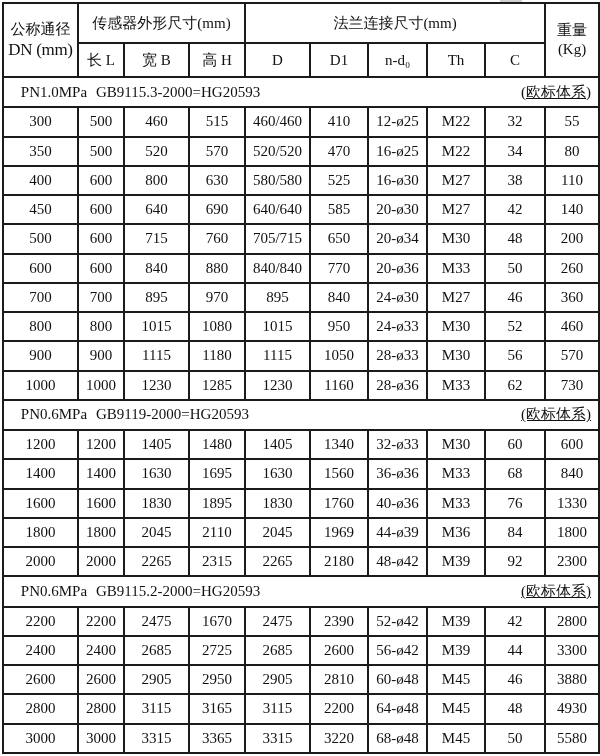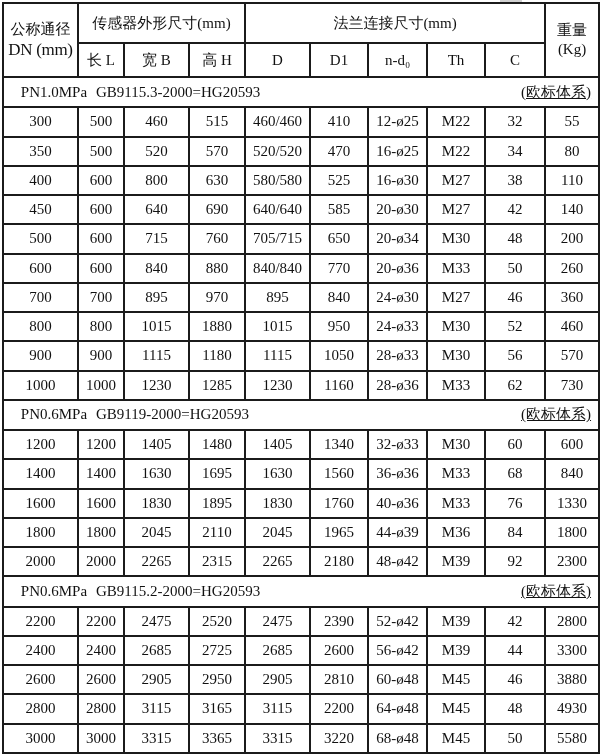--- a/index.html
+++ b/index.html
@@ -177,21 +177,21 @@
         <td>840</td>
         <td>24-ø30</td>
         <td>M27</td>
         <td>46</td>
         <td>360</td>
       </tr>
       <tr class="data-row">
         <td>800</td>
         <td>800</td>
         <td>1015</td>
-        <td>1880</td>
+        <td>1080</td>
         <td>1015</td>
         <td>950</td>
         <td>24-ø33</td>
         <td>M30</td>
         <td>52</td>
         <td>460</td>
       </tr>
       <tr class="data-row">
         <td>900</td>
         <td>900</td>
@@ -260,21 +260,21 @@
         <td>M33</td>
         <td>76</td>
         <td>1330</td>
       </tr>
       <tr class="data-row">
         <td>1800</td>
         <td>1800</td>
         <td>2045</td>
         <td>2110</td>
         <td>2045</td>
-        <td>1965</td>
+        <td>1969</td>
         <td>44-ø39</td>
         <td>M36</td>
         <td>84</td>
         <td>1800</td>
       </tr>
       <tr class="data-row">
         <td>2000</td>
         <td>2000</td>
         <td>2265</td>
         <td>2315</td>
@@ -291,21 +291,21 @@
             <span class="sec-pressure">PN0.6MPa</span>
             <span class="sec-standard">GB9115.2-2000=HG20593</span>
             <span class="sec-note">(欧标体系)</span>
           </div>
         </td>
       </tr>
       <tr class="data-row">
         <td>2200</td>
         <td>2200</td>
         <td>2475</td>
-        <td>2520</td>
+        <td>1670</td>
         <td>2475</td>
         <td>2390</td>
         <td>52-ø42</td>
         <td>M39</td>
         <td>42</td>
         <td>2800</td>
       </tr>
       <tr class="data-row">
         <td>2400</td>
         <td>2400</td>

